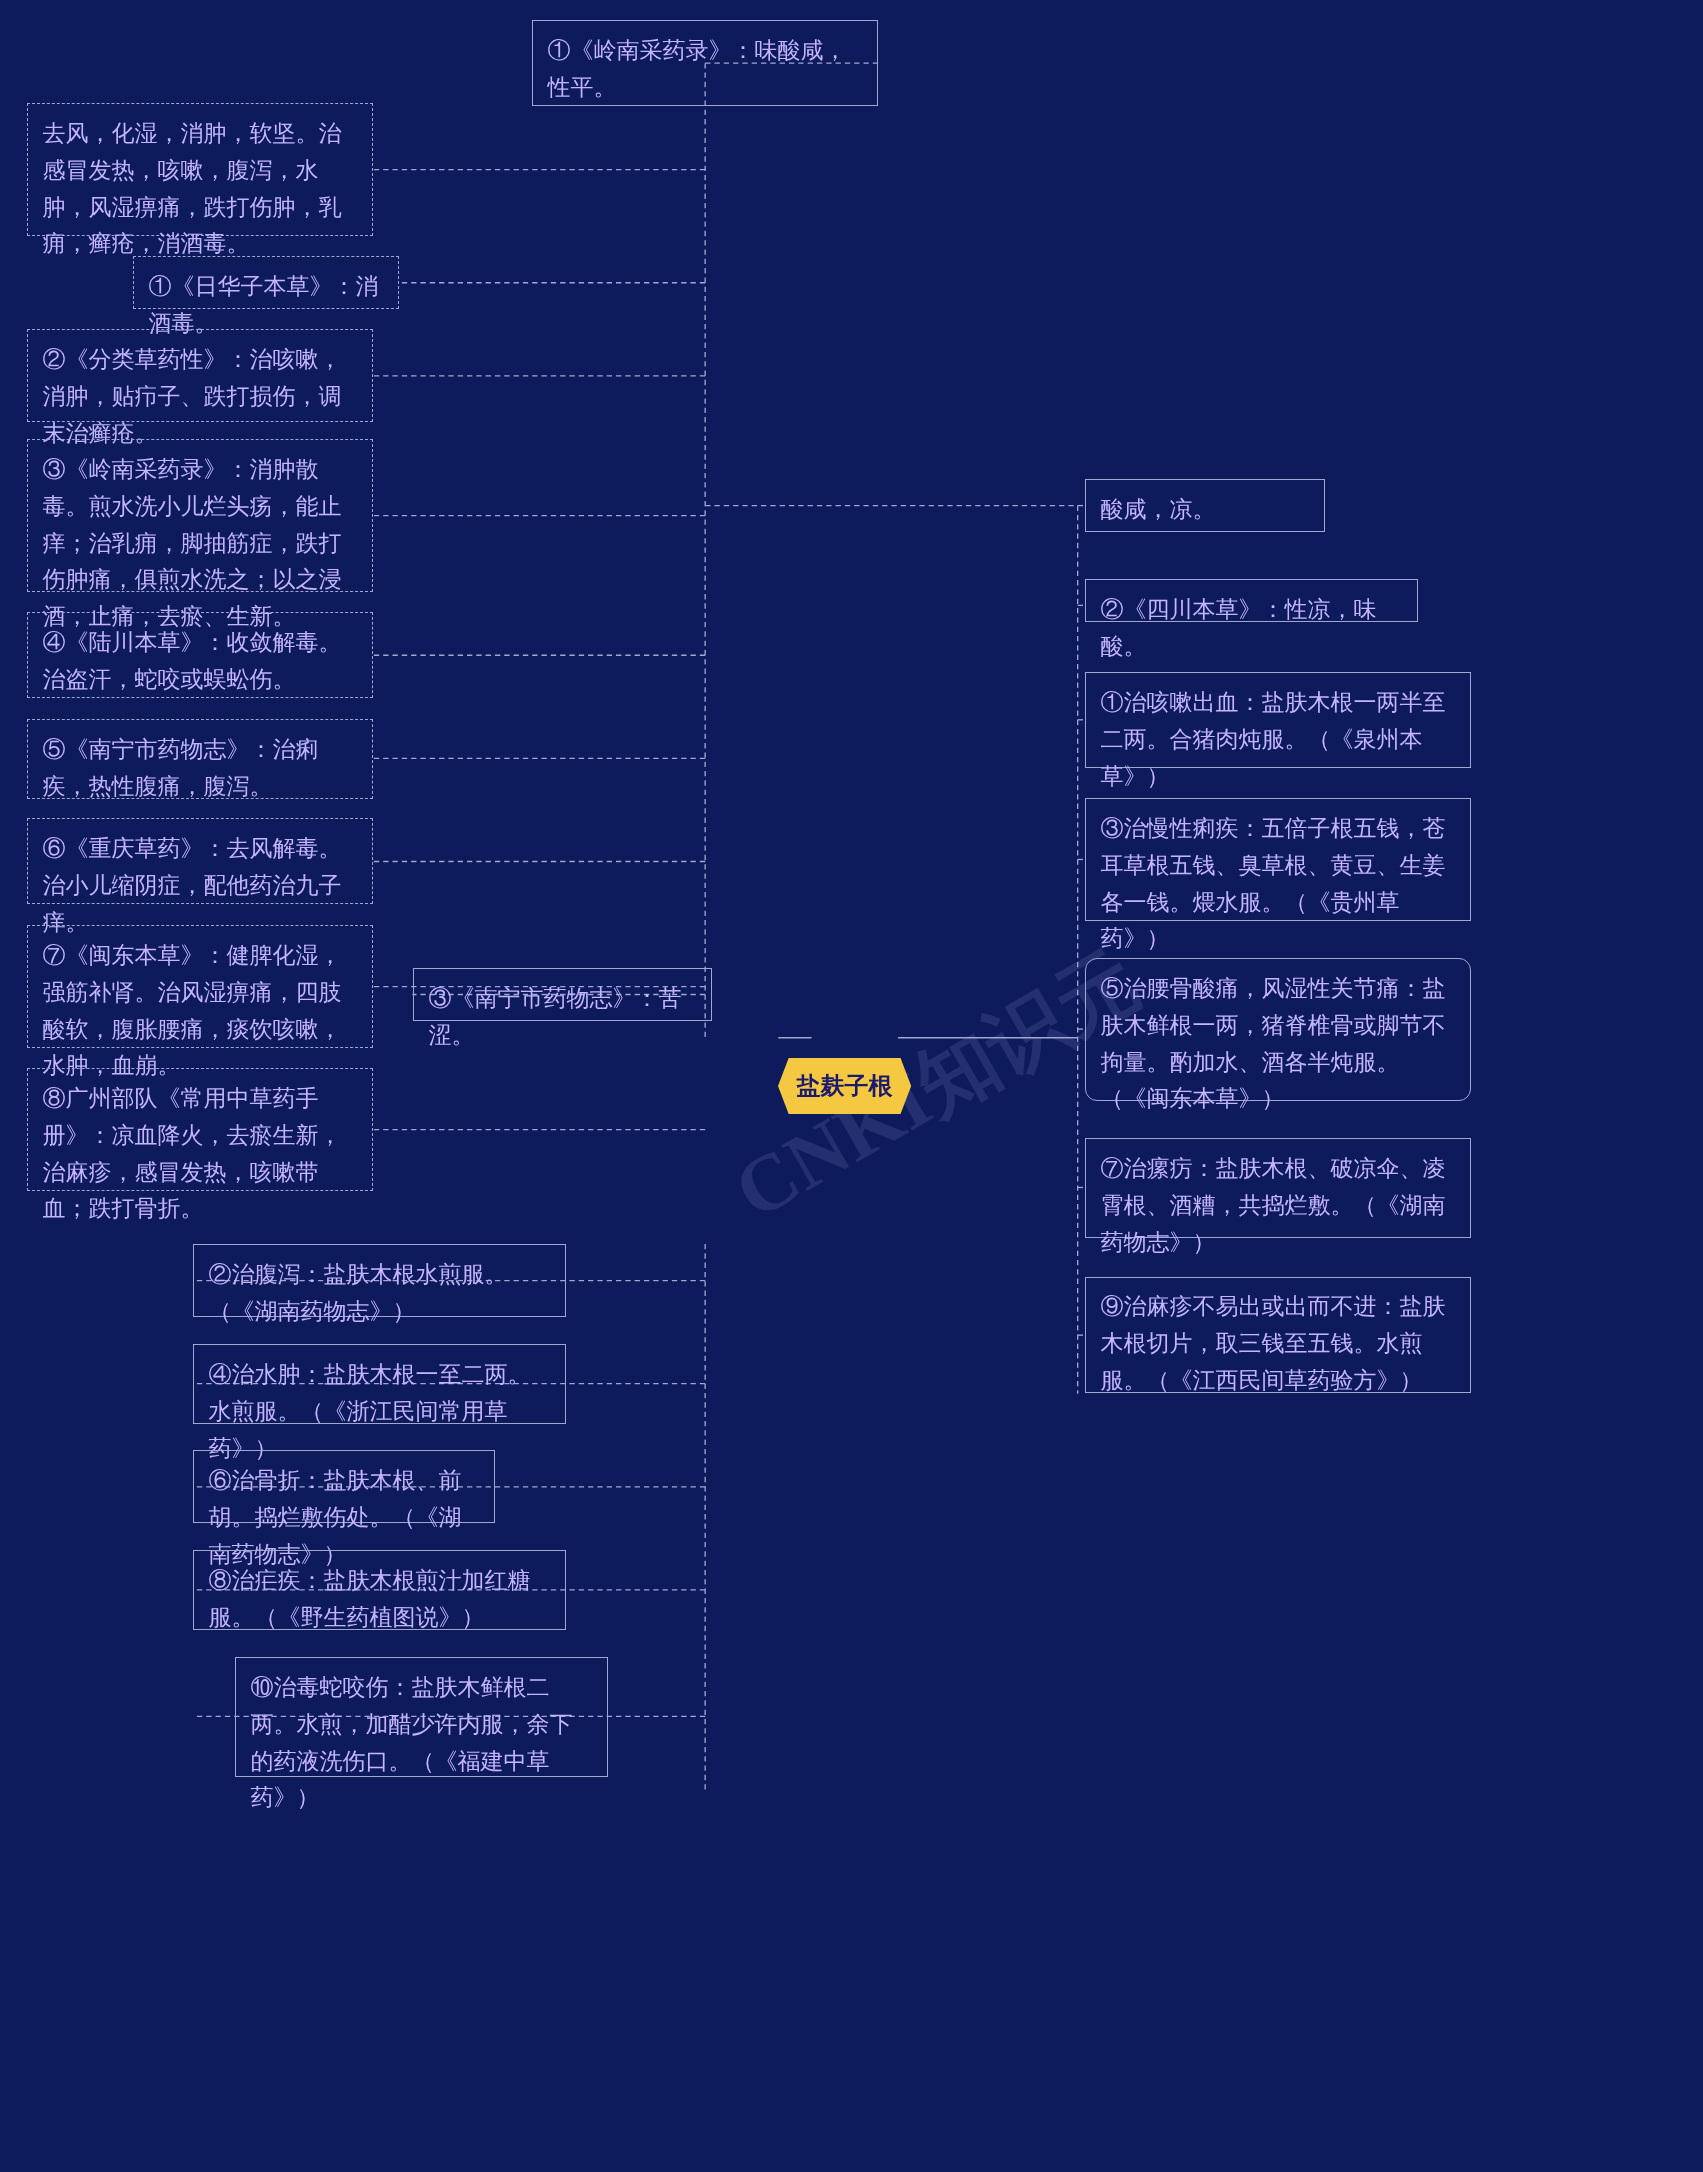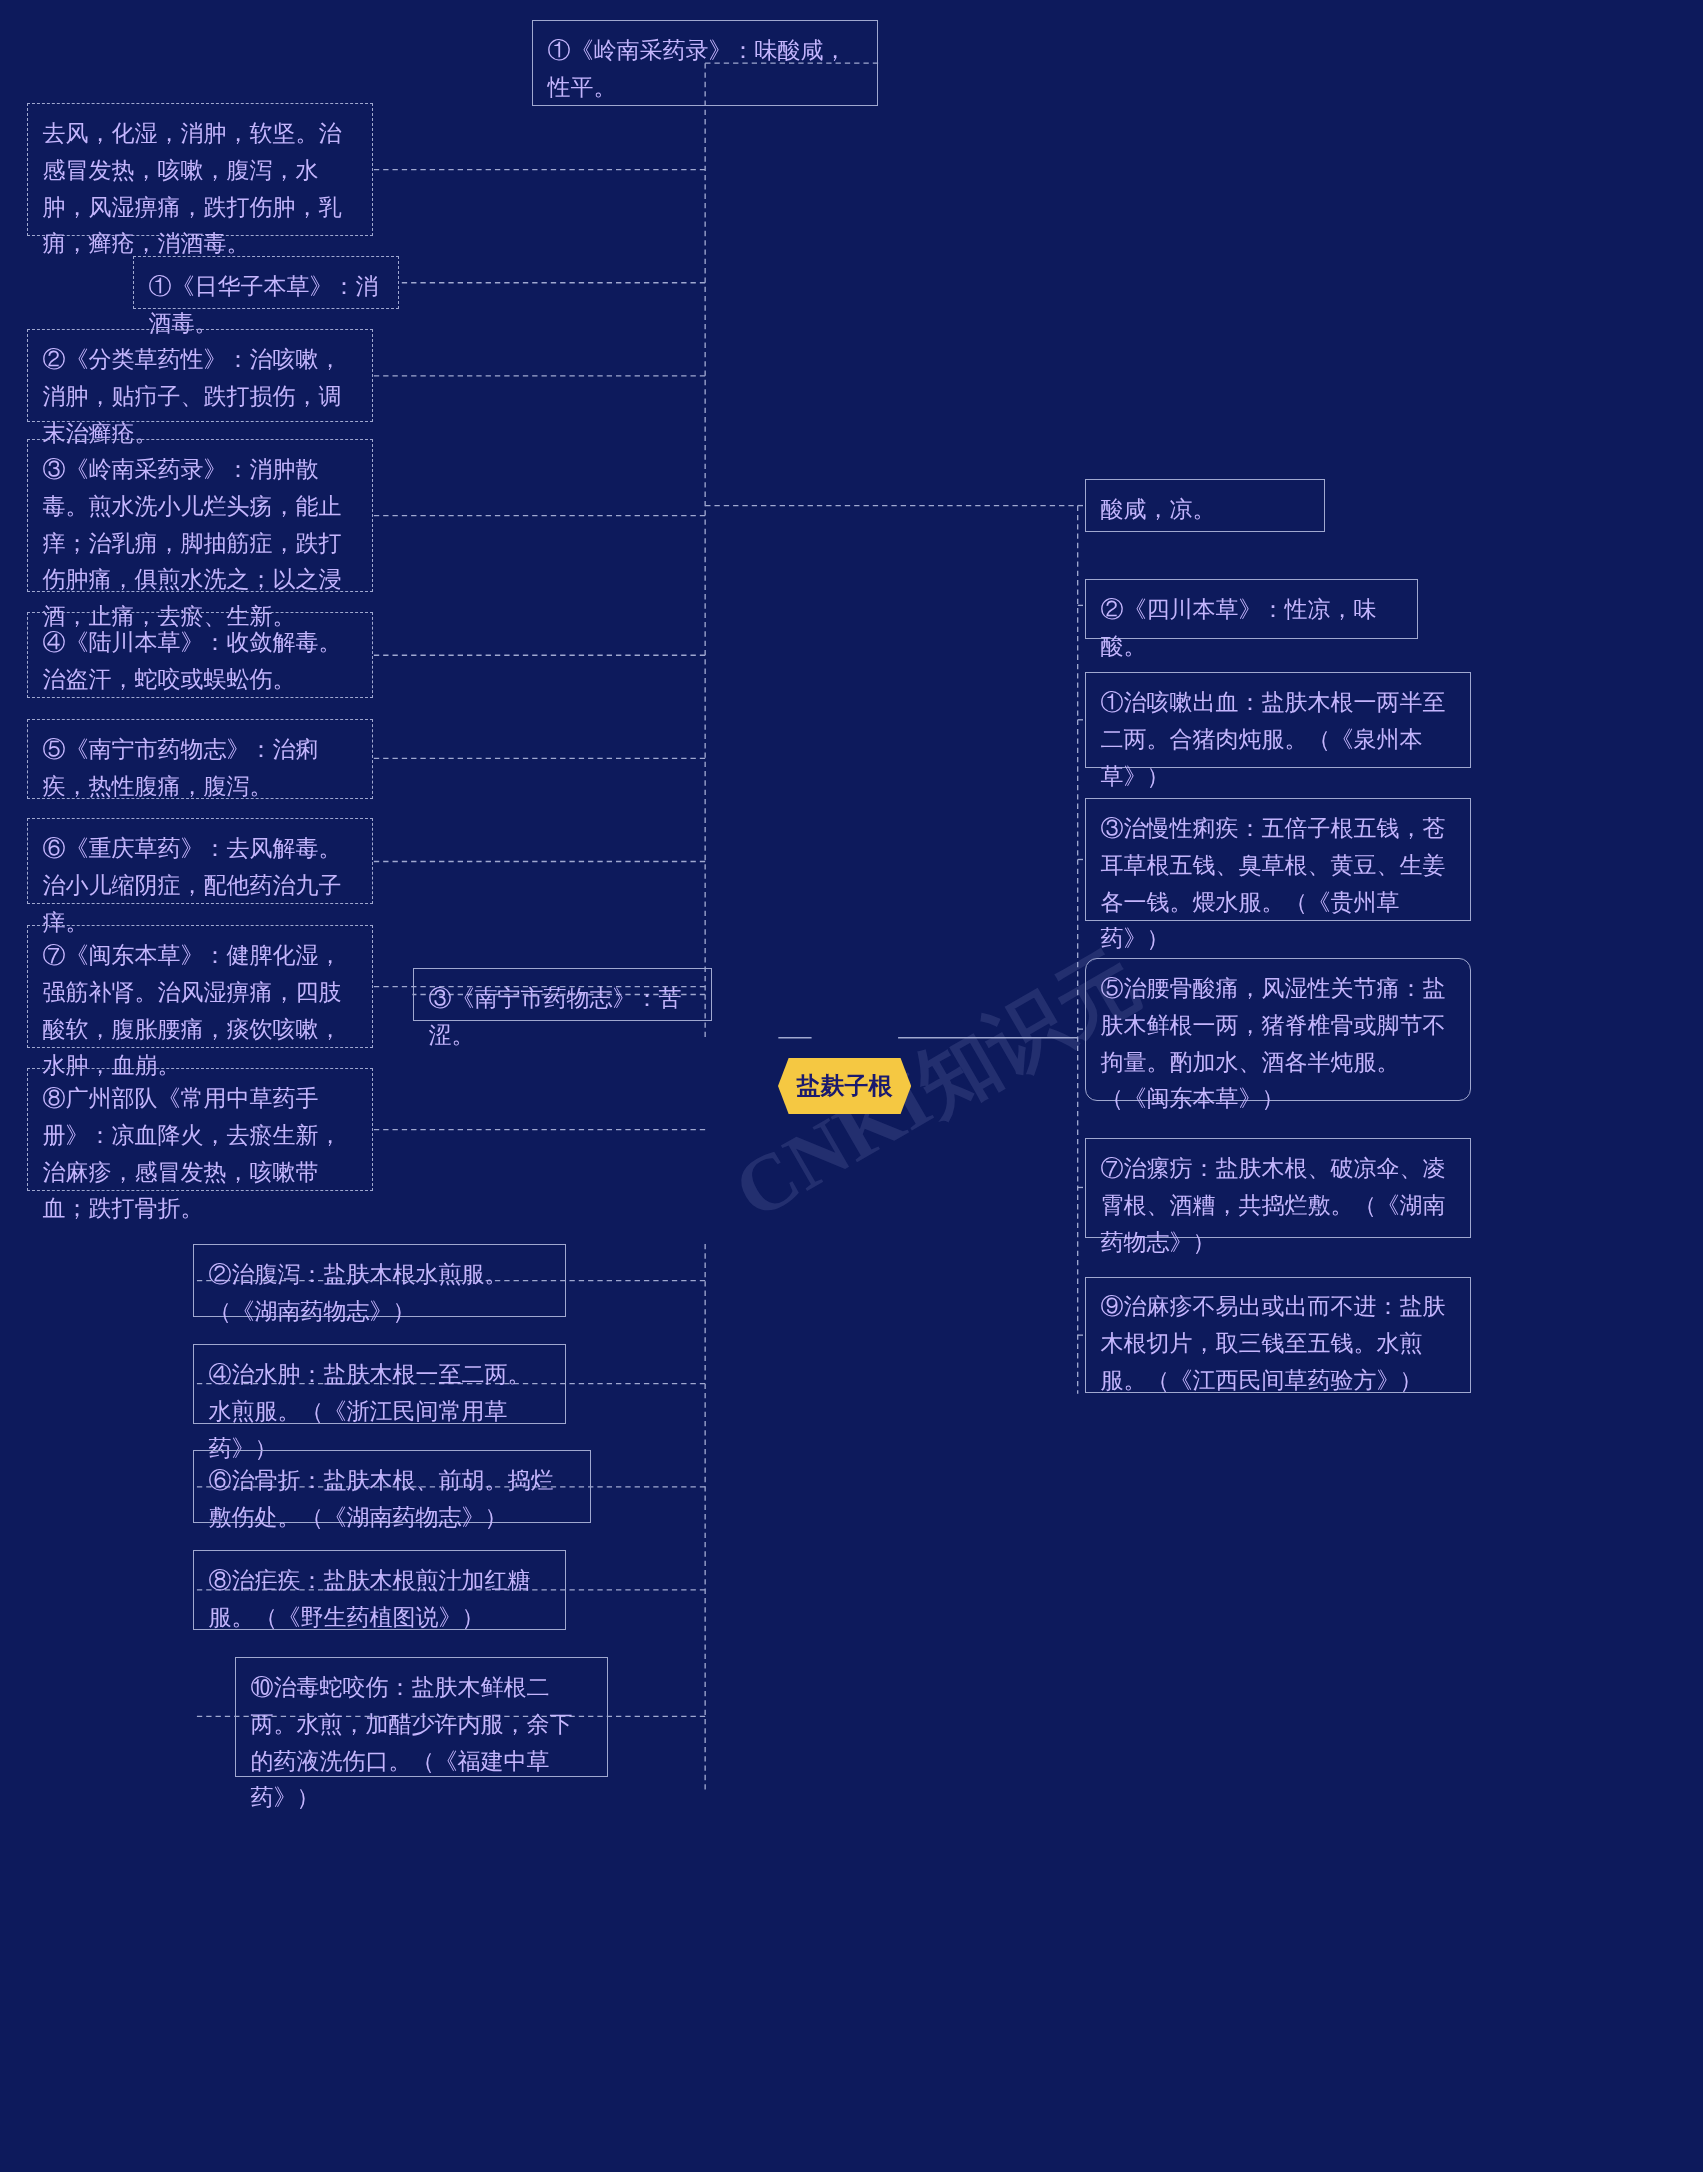--- a/index.html
+++ b/index.html
@@ -152,36 +152,36 @@
   <div class="box" style="left:27px; top:818px; width:346px; height:86px;">⑥《重庆草药》：去风解毒。治小儿缩阴症，配他药治九子痒。</div>
 
   <div class="box" style="left:27px; top:925px; width:346px; height:123px;">⑦《闽东本草》：健脾化湿，强筋补肾。治风湿痹痛，四肢酸软，腹胀腰痛，痰饮咳嗽，水肿，血崩。</div>
 
   <div class="box" style="left:27px; top:1068px; width:346px; height:123px;">⑧广州部队《常用中草药手册》：凉血降火，去瘀生新，治麻疹，感冒发热，咳嗽带血；跌打骨折。</div>
 
   <div class="box box-solid" style="left:413px; top:968px; width:299px; height:53px;">③《南宁市药物志》：苦涩。</div>
 
   <div class="box box-solid" style="left:1085px; top:479px; width:240px; height:53px;">酸咸，凉。</div>
 
-  <div class="box box-solid" style="left:1085px; top:579px; width:333px; height:60px;">②《四川本草》：性凉，味酸。</div>
+  <div class="box box-solid" style="left:1085px; top:579px; width:333px; height:43px;">②《四川本草》：性凉，味酸。</div>
 
   <div class="box box-solid" style="left:1085px; top:672px; width:386px; height:96px;">①治咳嗽出血：盐肤木根一两半至二两。合猪肉炖服。（《泉州本草》）</div>
 
   <div class="box box-solid" style="left:1085px; top:798px; width:386px; height:123px;">③治慢性痢疾：五倍子根五钱，苍耳草根五钱、臭草根、黄豆、生姜各一钱。煨水服。（《贵州草药》）</div>
 
   <div class="box box-solid" style="left:1085px; top:958px; width:386px; height:143px;border-radius:12px;">⑤治腰骨酸痛，风湿性关节痛：盐肤木鲜根一两，猪脊椎骨或脚节不拘量。酌加水、酒各半炖服。（《闽东本草》）</div>
 
   <div class="box box-solid" style="left:1085px; top:1138px; width:386px; height:100px;">⑦治瘰疠：盐肤木根、破凉伞、凌霄根、酒糟，共捣烂敷。（《湖南药物志》）</div>
 
   <div class="box box-solid" style="left:1085px; top:1277px; width:386px; height:116px;font-family:Liberation Mono, monospace;">⑨治麻疹不易出或出而不进：盐肤木根切片，取三钱至五钱。水煎服。（《江西民间草药验方》）</div>
 
   <div class="box box-solid" style="left:193px; top:1244px; width:373px; height:73px;">②治腹泻：盐肤木根水煎服。（《湖南药物志》）</div>
 
   <div class="box box-solid" style="left:193px; top:1344px; width:373px; height:80px;">④治水肿：盐肤木根一至二两。水煎服。（《浙江民间常用草药》）</div>
 
-  <div class="box box-solid" style="left:193px; top:1450px; width:398px; height:73px;">⑥治骨折：盐肤木根、前胡。捣烂敷伤处。（《湖南药物志》）</div>
+  <div class="box box-solid" style="left:193px; top:1450px; width:302px; height:73px;">⑥治骨折：盐肤木根、前胡。捣烂敷伤处。（《湖南药物志》）</div>
 
   <div class="box box-solid" style="left:193px; top:1550px; width:373px; height:80px;">⑧治疟疾：盐肤木根煎汁加红糖服。（《野生药植图说》）</div>
 
   <div class="box box-solid" style="left:193px; top:1657px; width:373px; height:120px;margin-left:42px;">⑩治毒蛇咬伤：盐肤木鲜根二两。水煎，加醋少许内服，余下的药液洗伤口。（《福建中草药》）</div>
 
 </div>
 
 
 </body></html>

